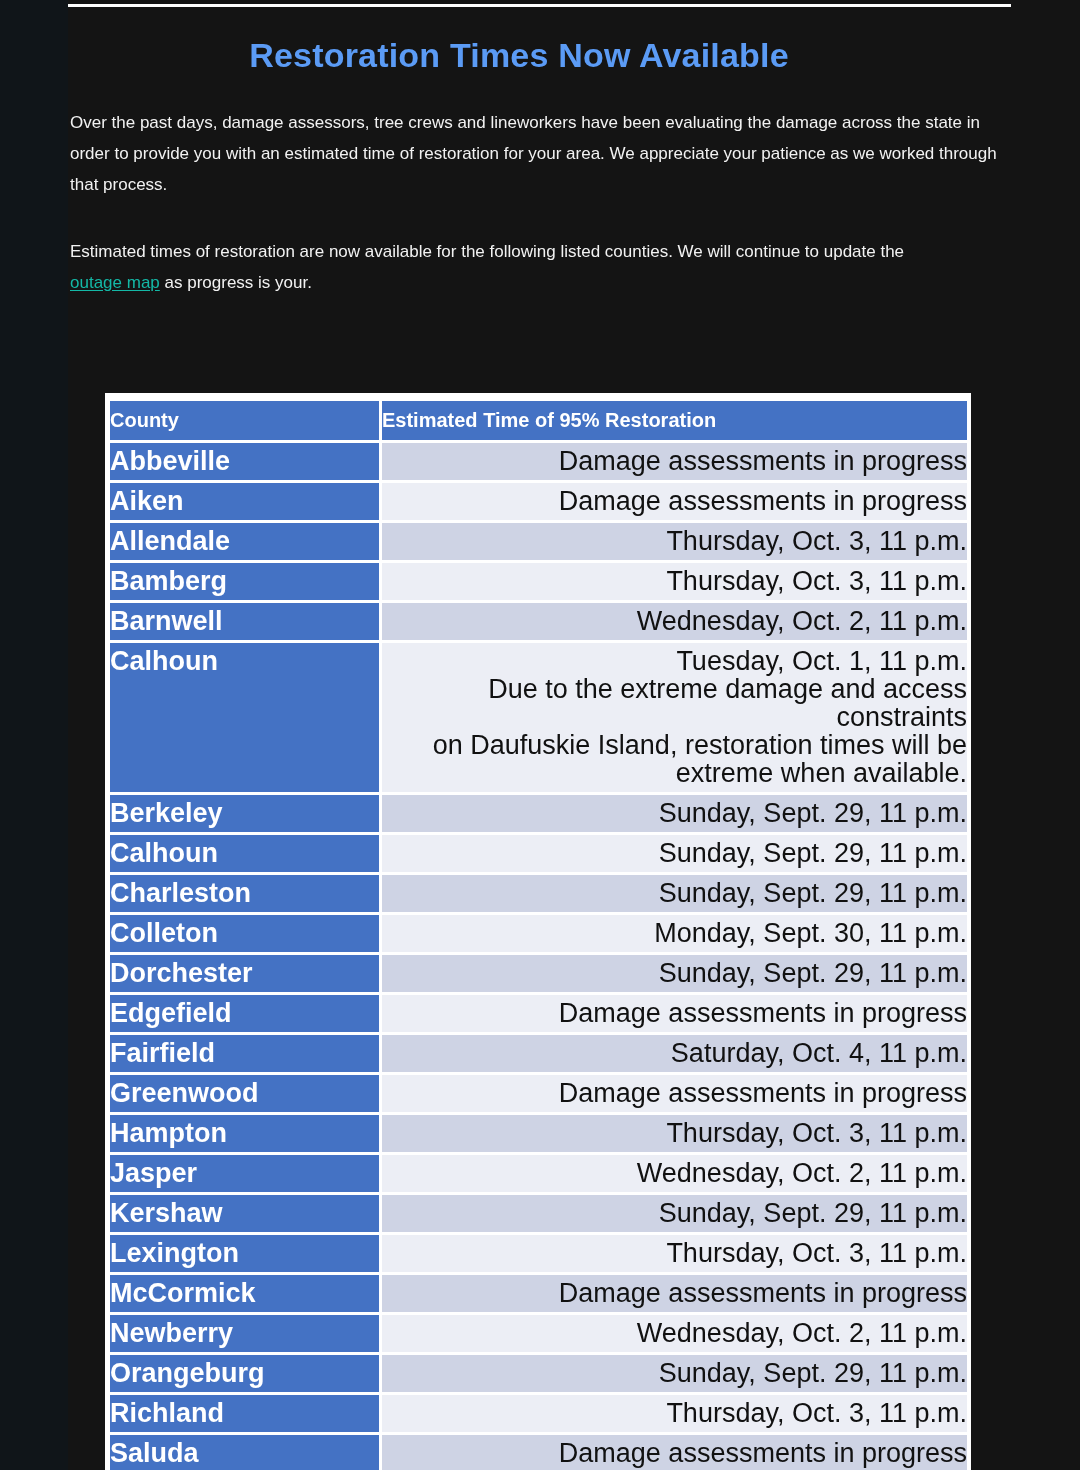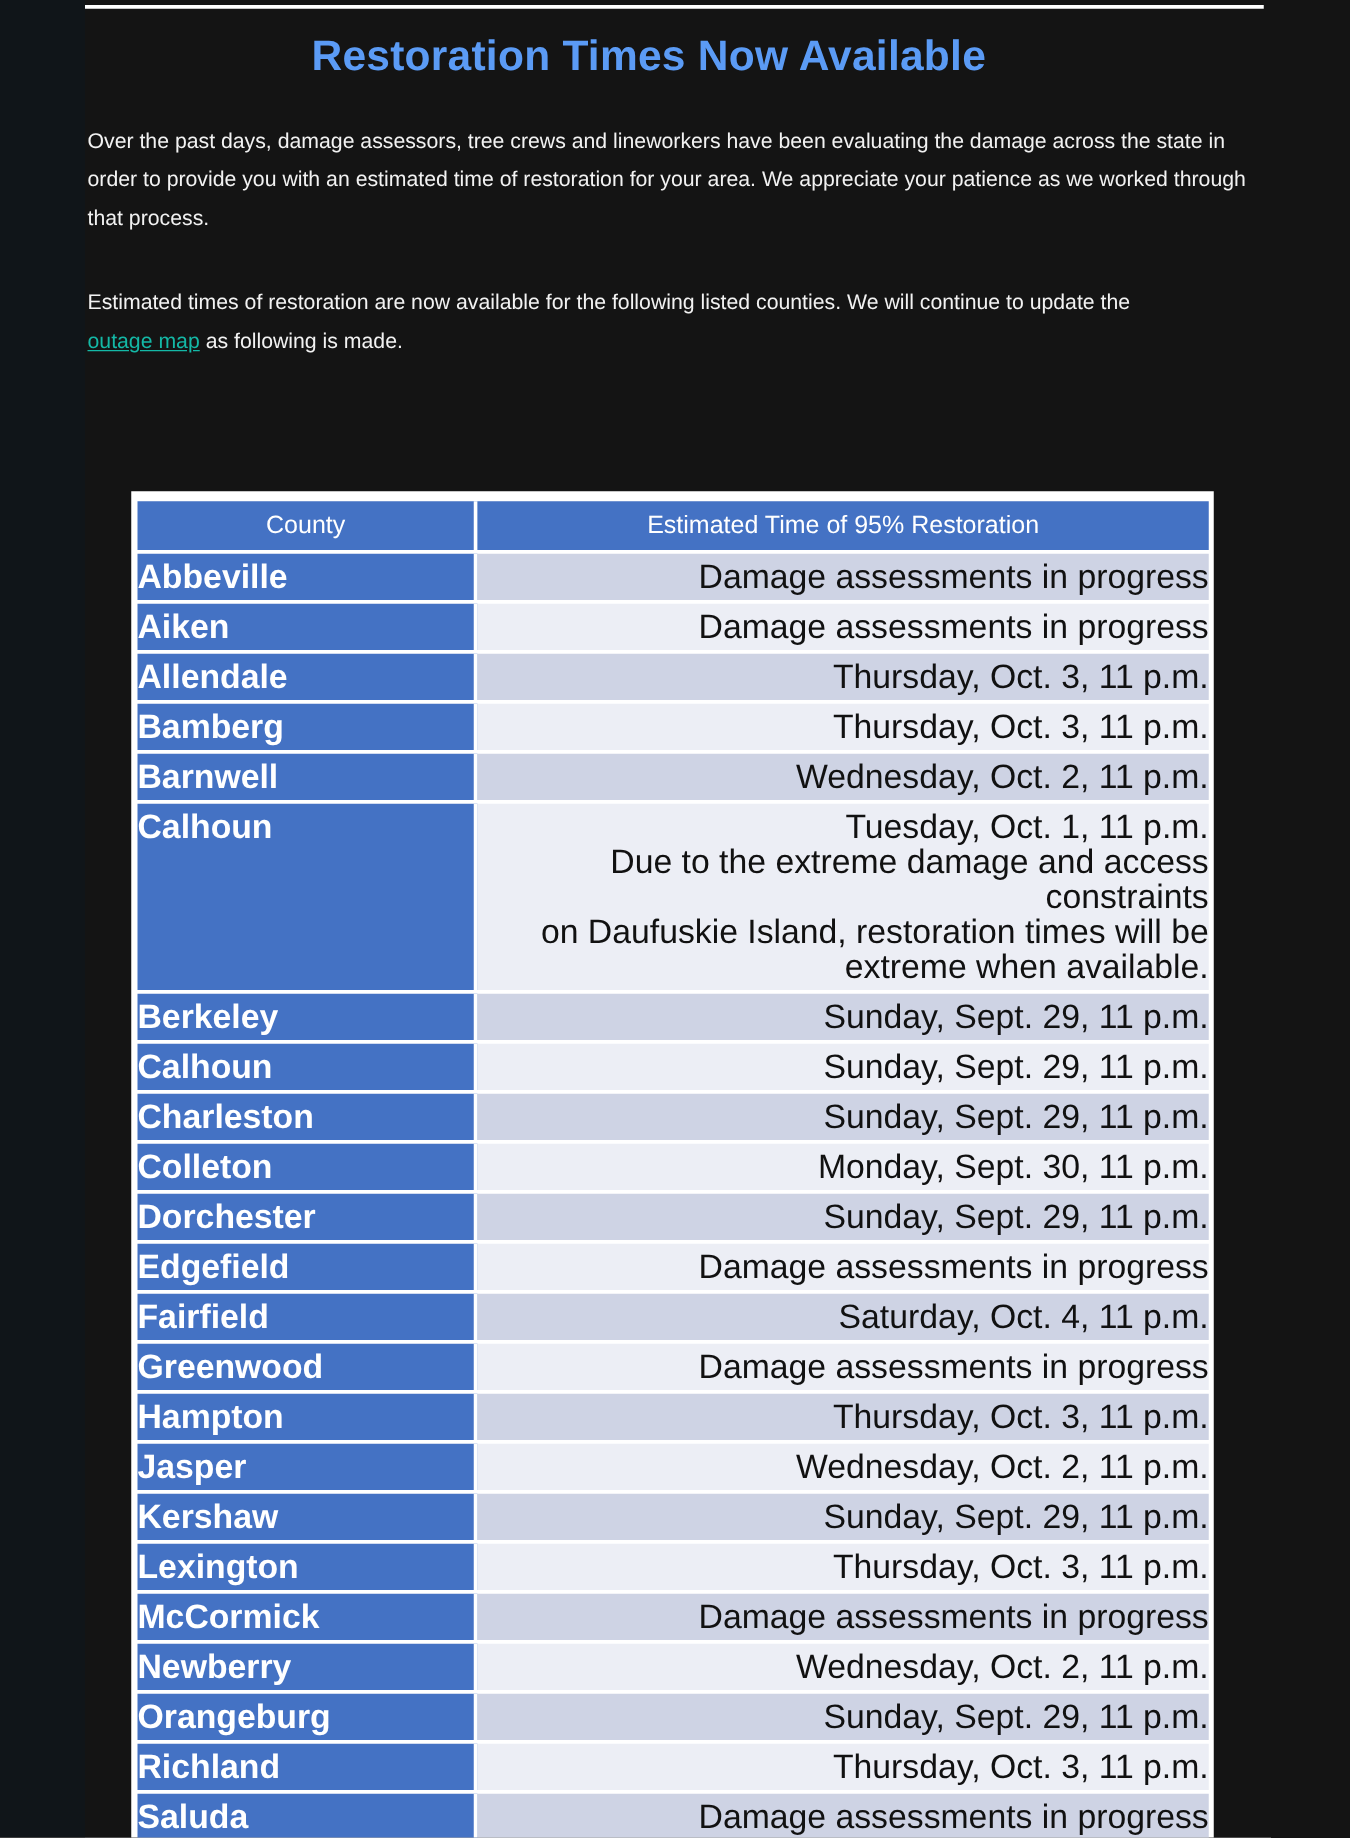--- a/index.html
+++ b/index.html
@@ -41,21 +41,21 @@
     top: 0;
     width: 1080px;
   }
   .title {
     color: #5b9bf5;
     font-size: 34px;
     font-weight: bold;
     text-align: center;
     letter-spacing: 0.2px;
     margin: 0;
-    padding-top: 26px;
+    padding-top: 36px;
     padding-right: 42px;
   }
   .para {
     color: #f2f2f2;
     font-size: 17px;
     line-height: 31px;
     margin: 0;
     padding: 0 70px 0 70px;
     max-width: 940px;
     box-sizing: content-box;
@@ -89,22 +89,22 @@
 
   table.rest th, table.rest td {
     padding: 4px 0 5px 0;
     vertical-align: top;
     font-size: 27px;
     line-height: 28px;
   }
   table.rest th {
     background: #4472c4;
     color: #ffffff;
-    font-weight: normal;
-    text-align: center;
+    font-weight: bold;
+    text-align: left;
     font-size: 20px;
     padding-top: 5px;
     padding-bottom: 6px;
   }
   th.h-county { padding-left: 14px; border-right: 3px solid #ffffff; }
   th.h-time   { padding-left: 14px; }
 
   td.county {
     background: #4472c4;
     color: #ffffff;
@@ -131,21 +131,21 @@
 
   <div class="top-rule"></div>
 
   <div class="content">
 
     <h1 class="title">Restoration Times Now Available</h1>
 
     <p class="para first">Over the past days, damage assessors, tree crews and lineworkers have been evaluating the damage across the state in order to provide you with an estimated time of restoration for your area. We appreciate your patience as we worked through that process.</p>
 
     <p class="para second">
-      <span>Estimated times of restoration are now available for the following listed counties. We will continue to update the </span><a class="link" href="#">outage map</a><span> as following is made.</span>
+      <span>Estimated times of restoration are now available for the following listed counties. We will continue to update the </span><a class="link" href="#">outage map</a><span> as progress is your.</span>
     </p>
 
   </div>
 
   <div class="table-wrap">
     <table class="rest">
       <colgroup>
         <col class="c-county">
         <col class="c-time">
       </colgroup>

